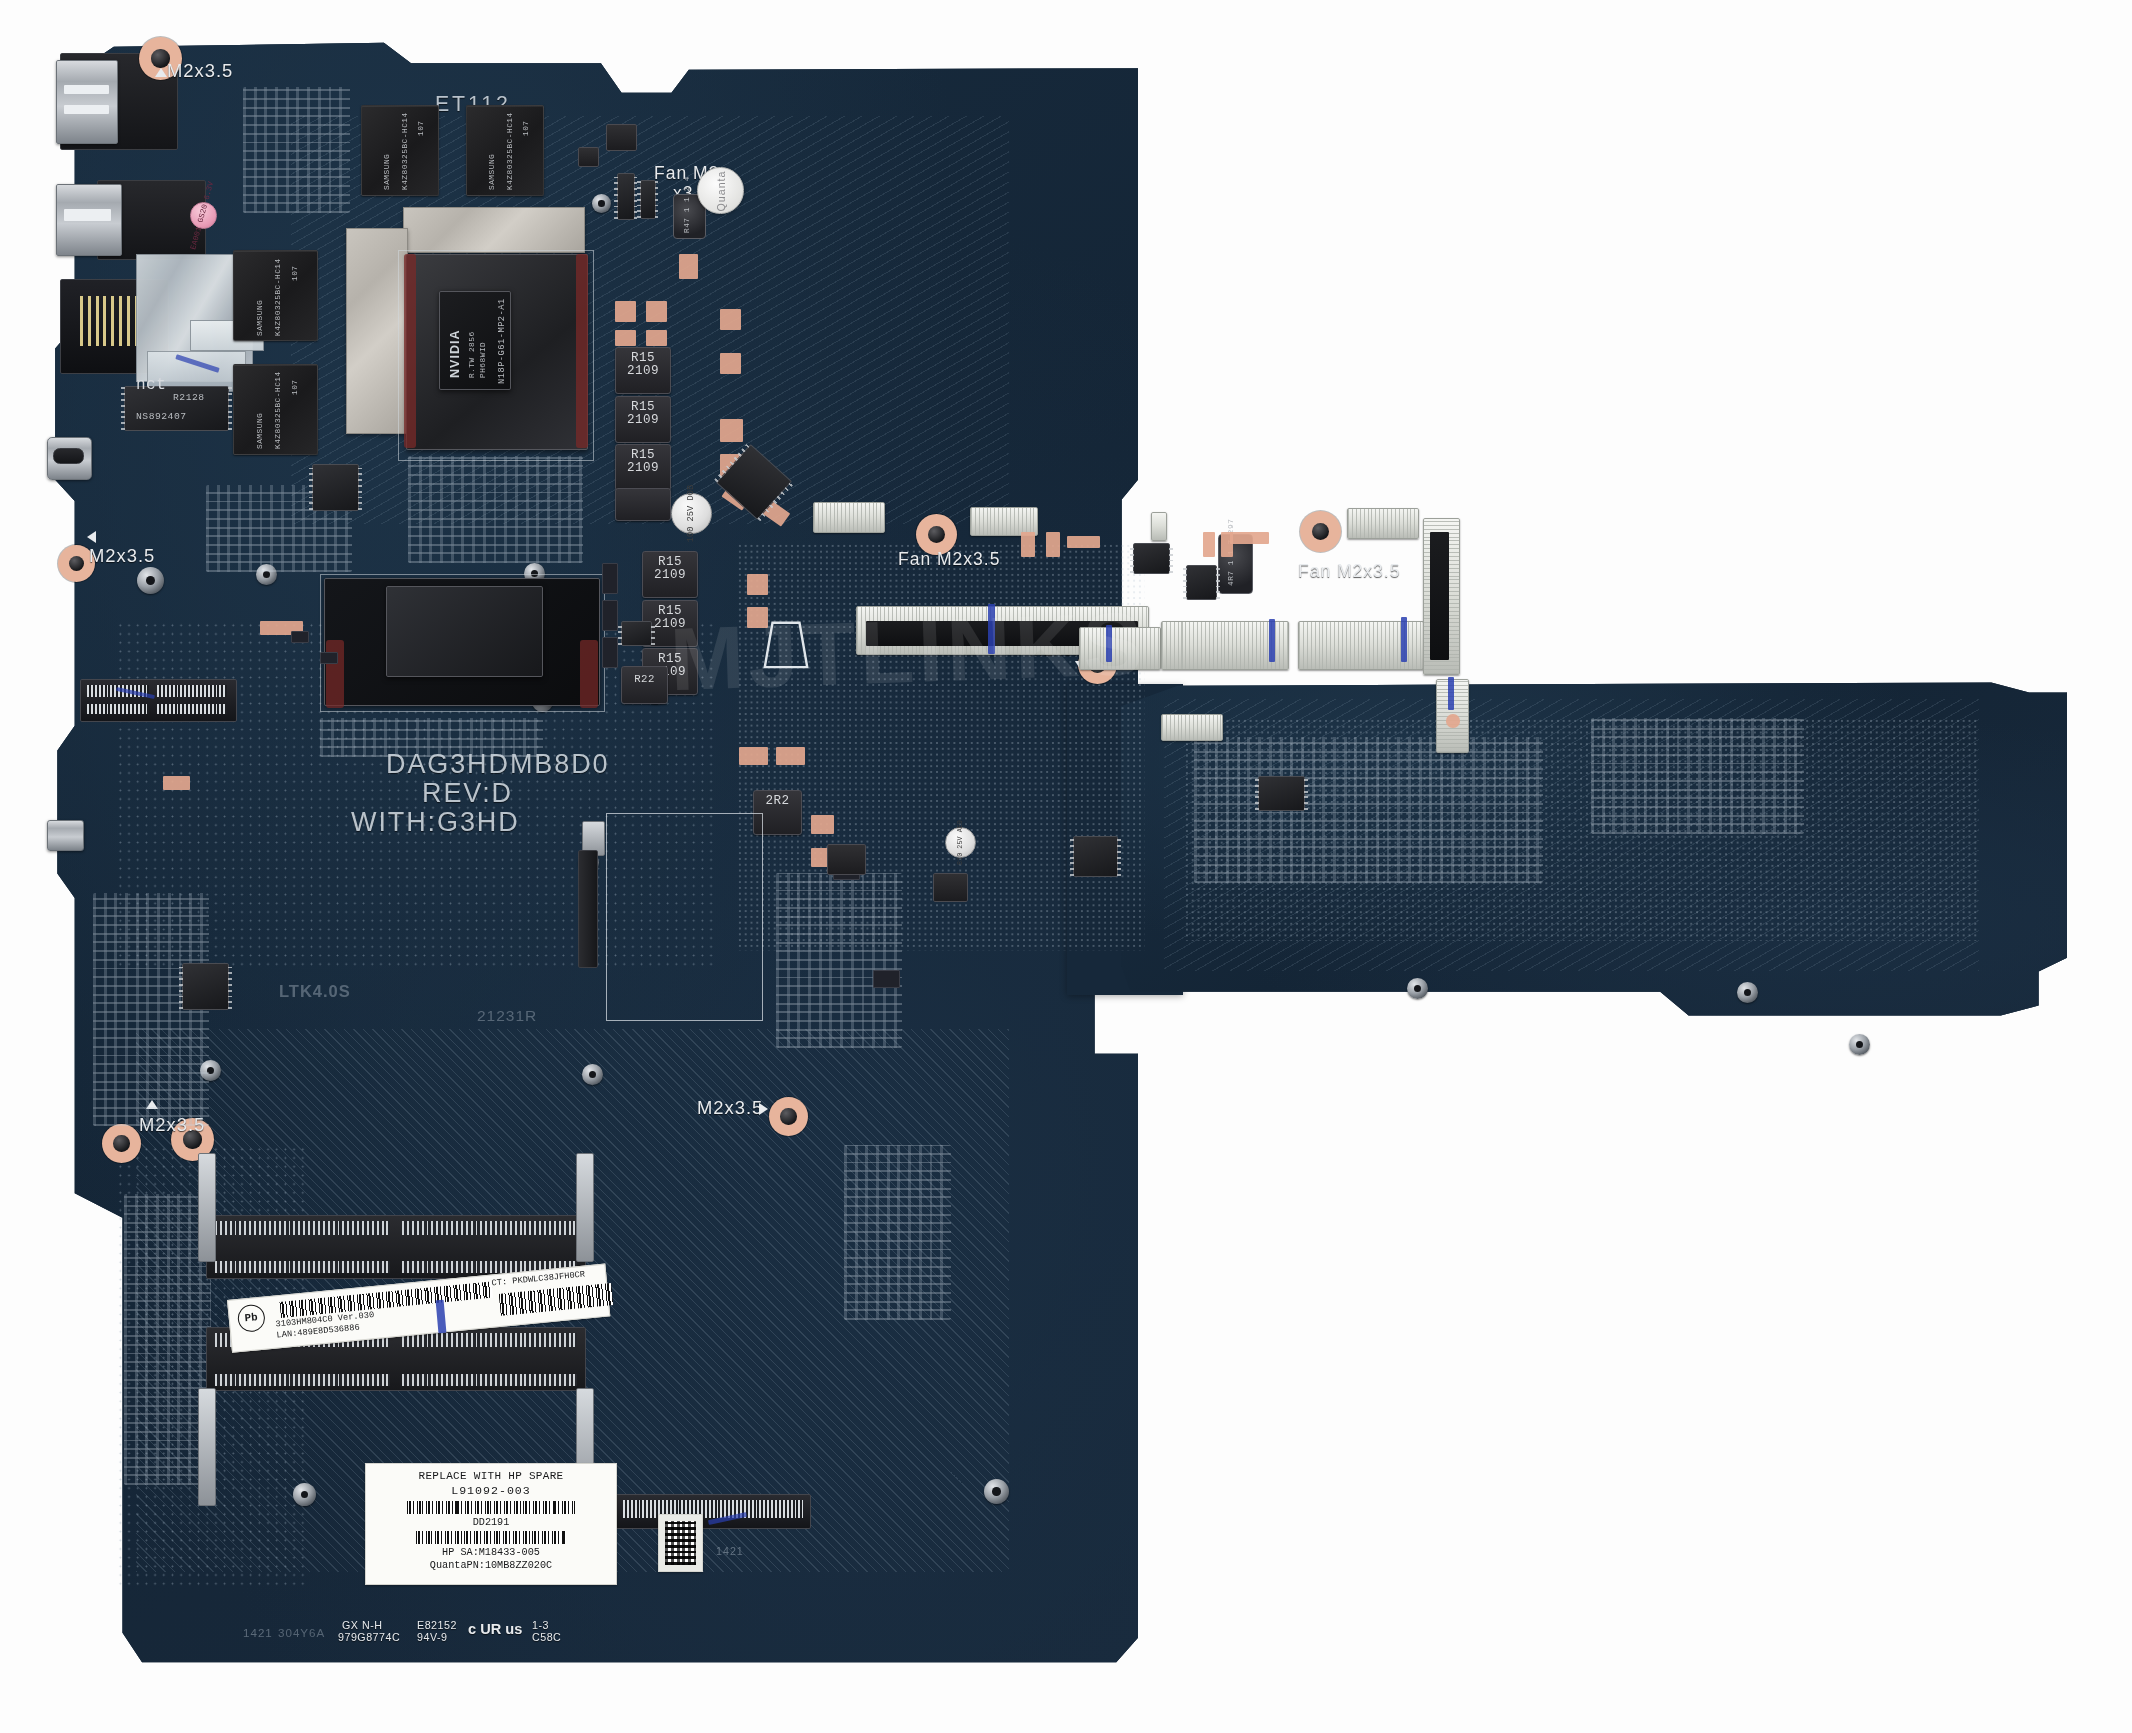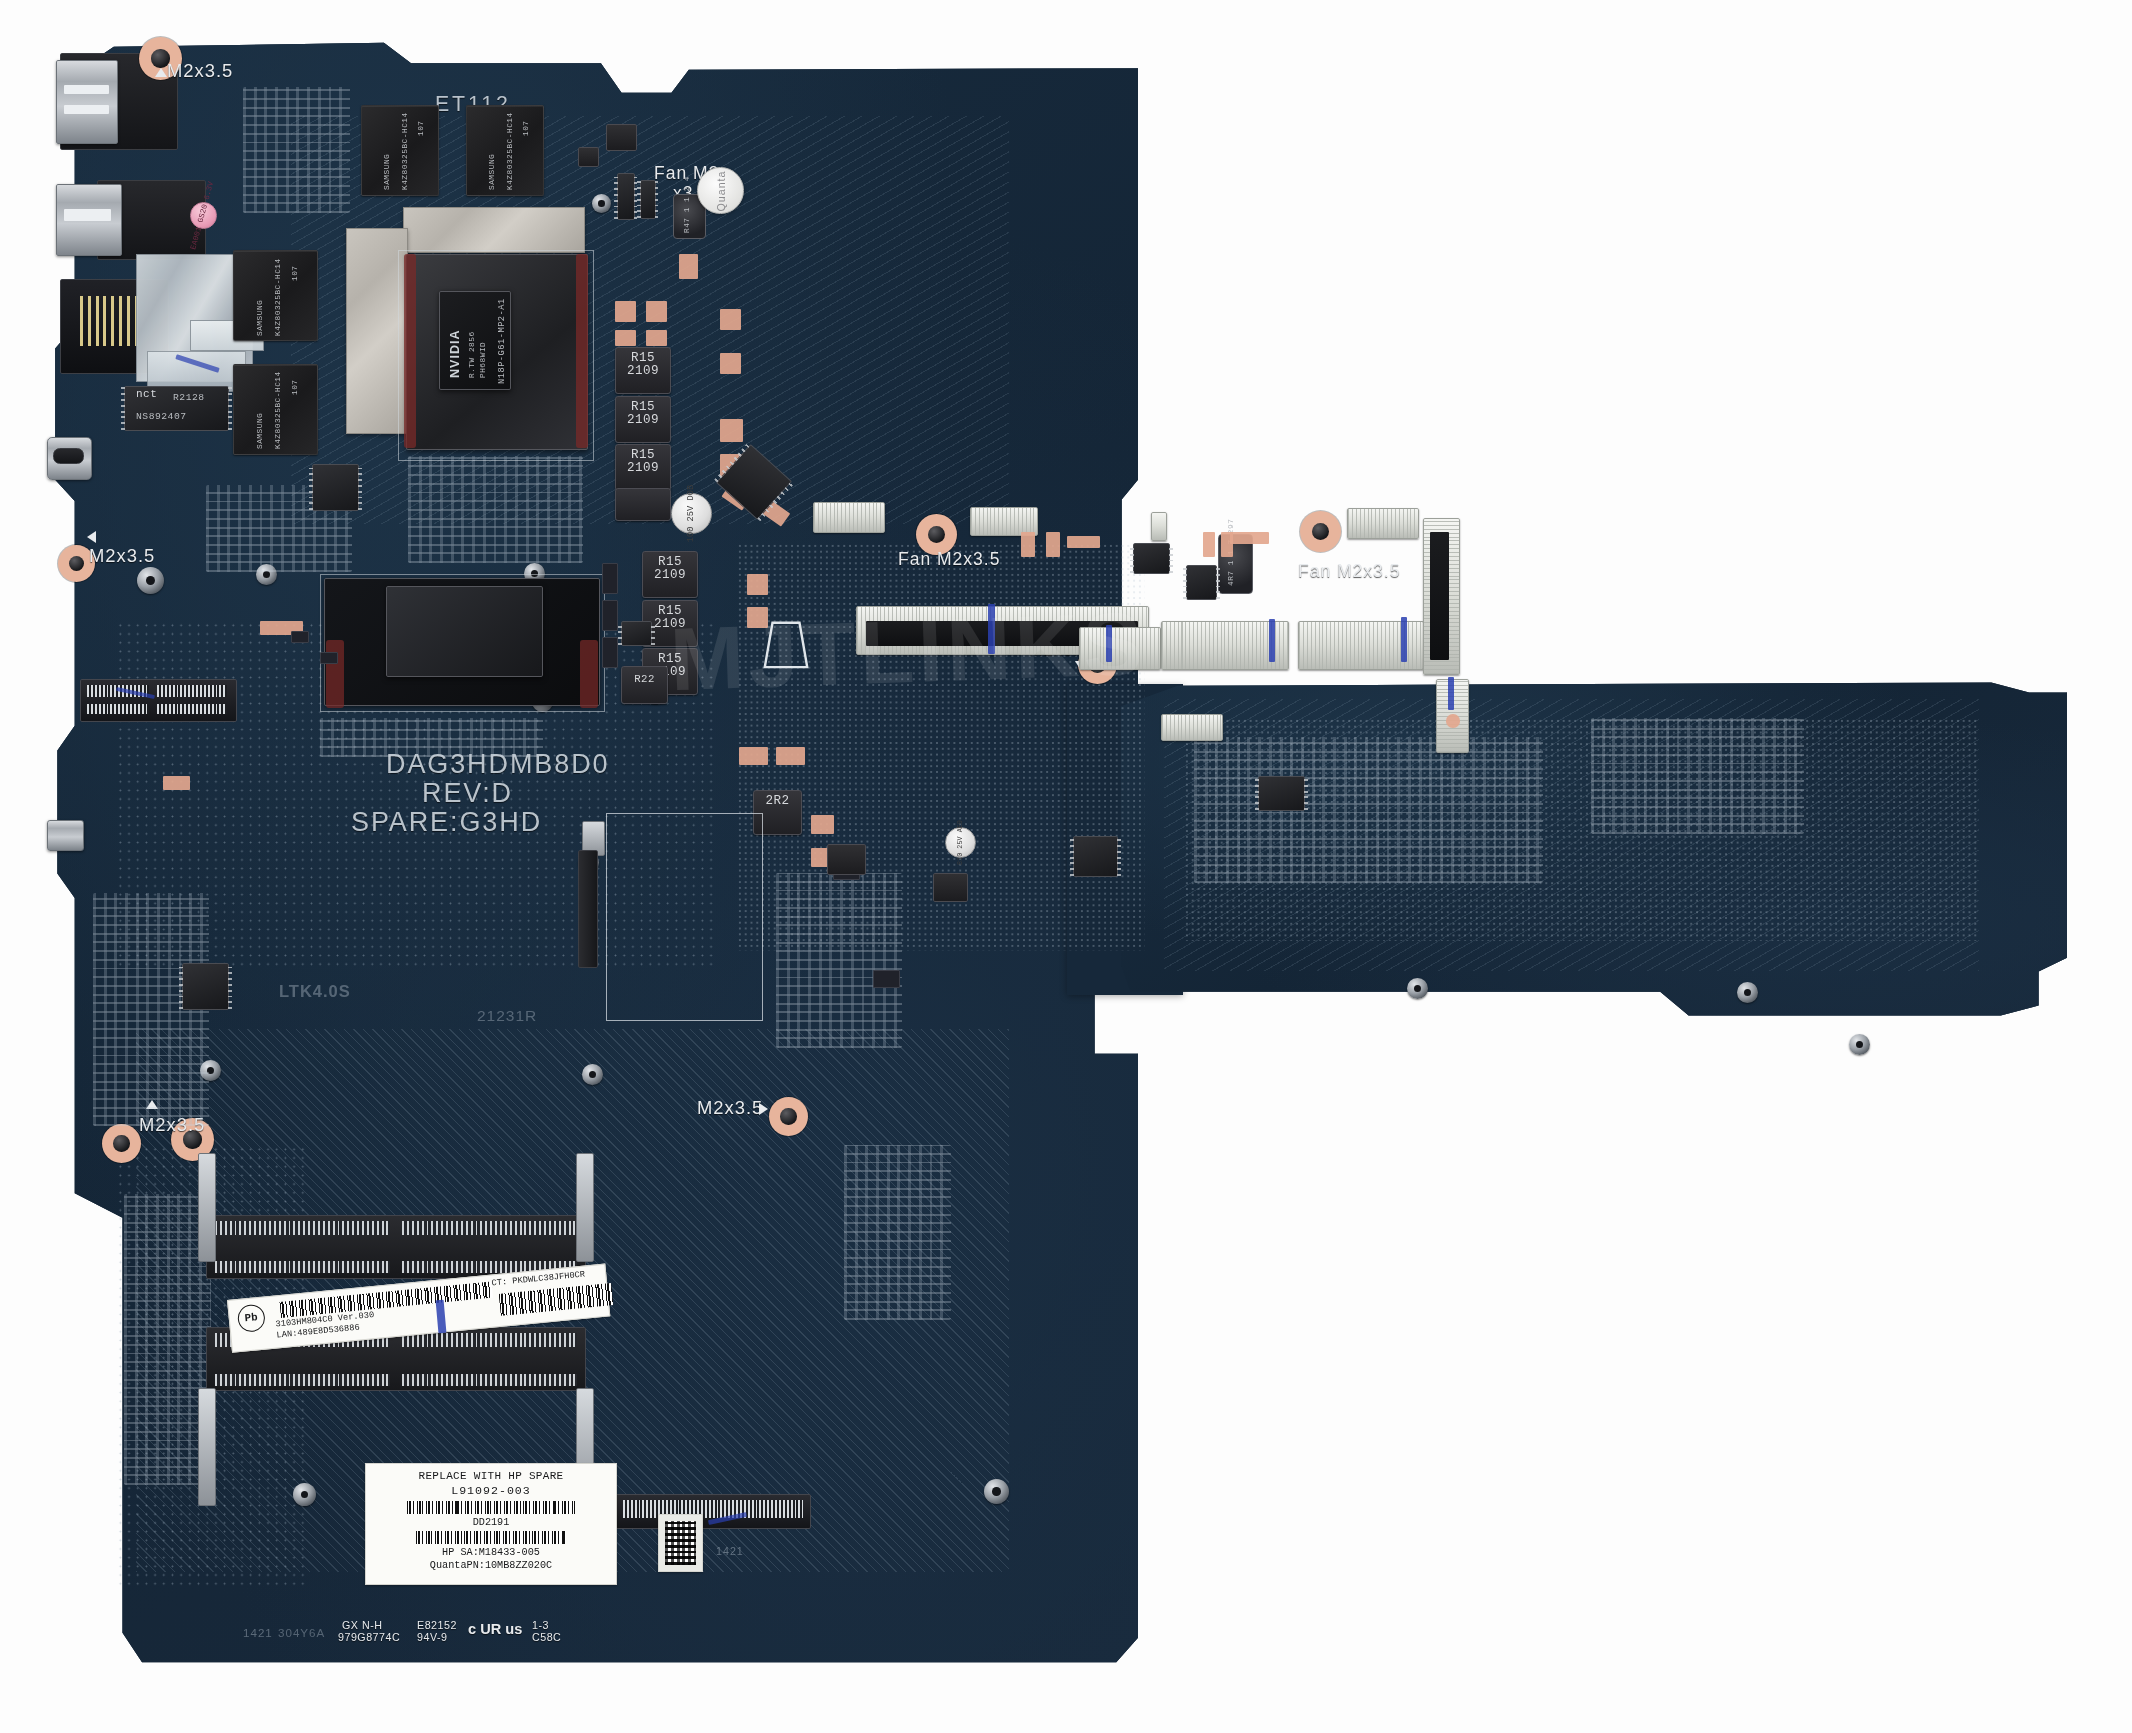--- a/index.html
+++ b/index.html
@@ -269,21 +269,21 @@
   <span class="silk" style="left:1029px;top:640px;font-size:16.5px;">M2x3.5</span>
   <div class="tri" style="left:1075px;top:661px;border-left:5.8px solid transparent;border-right:5.8px solid transparent;border-top:8.7px solid #e8ebee;"></div>
 
   <span class="silk" style="left:697px;top:1097px;font-size:18.4px;">M2x3.5</span>
   <div class="tri" style="left:759px;top:1103px;border-top:6.8px solid transparent;border-bottom:6.8px solid transparent;border-left:9.7px solid #e8ebee;"></div>
 
   <span class="silk silk-big" style="left:435px;top:92px;font-size:21.3px;letter-spacing:2.9px;">ET112</span>
 
   <span class="silk silk-big" style="left:386px;top:749px;">DAG3HDMB8D0</span>
   <span class="silk silk-big" style="left:386px;top:778px;margin-left:36px;">REV:D</span>
-  <span class="silk silk-big" style="left:351px;top:807px;">SPARE:G3HD</span>
+  <span class="silk silk-big" style="left:351px;top:807px;">WITH:G3HD</span>
 
   <span class="silk silk-dim" style="left:279px;top:982px;font-size:16.5px;opacity:.5;font-weight:bold;">LTK4.0S</span>
   <span class="silk silk-dim" style="left:477px;top:1007px;font-size:15.5px;opacity:.5;">21231R</span>
 
   <div class="shield" style="left:403px;top:207px;width:180px;height:44px;"></div>
   <div class="shield" style="left:346px;top:228px;width:60px;height:204px;"></div>
 
   <div class="foil" style="left:136px;top:254px;width:115px;height:126px;"></div>
   <div class="foil" style="left:190px;top:320px;width:72px;height:29px;background:linear-gradient(180deg,#e9eef0,#cdd5da);"></div>
   <div class="foil" style="left:147px;top:351px;width:97px;height:39px;background:linear-gradient(180deg,#dde4e8,#b6c0c8);opacity:.85;"></div>
@@ -319,21 +319,21 @@
   <span class="chip-label" style="left:479px;top:378px;transform:rotate(-90deg);font-size:7.8px;">PH68WID</span>
   <span class="chip-label" style="left:497px;top:384px;transform:rotate(-90deg);font-size:8.7px;">N18P-G61-MP2-A1</span>
 
   <div class="socket-frame" style="left:320px;top:574px;width:283px;height:136px;"></div>
   <div class="die" style="left:324px;top:578px;width:274px;height:126px;background:linear-gradient(140deg,#14161a,#0b0c0e);"></div>
   <div class="die" style="left:386px;top:586px;width:155px;height:89px;background:linear-gradient(140deg,#2f3136,#17181b);"></div>
   <div class="glue" style="left:326px;top:640px;width:17.5px;height:68px;background:#7a2a28;opacity:.7;"></div>
   <div class="glue" style="left:580px;top:640px;width:17.5px;height:68px;background:#7a2a28;opacity:.7;"></div>
 
   <div class="ic" style="left:124px;top:386px;width:103px;height:43px;"></div>
-  <span class="chip-label" style="left:136px;top:388px;font-size:11px;color:#d8dbdf;">nct</span>
+  <span class="chip-label" style="left:136px;top:376px;font-size:16px;color:#d8dbdf;">nct</span>
   <span class="chip-label" style="left:173px;top:392px;font-size:9.7px;">R2128</span>
   <span class="chip-label" style="left:136px;top:411px;font-size:9.7px;">NS892407</span>
 
   <div class="res-blk" style="left:615px;top:347px;width:54px;height:41px;">
     <span>R15</span>
     <span>2109</span>
   </div>
   <div class="res-blk" style="left:615px;top:396px;width:54px;height:41px;">
     <span>R15</span>
     <span>2109</span>

